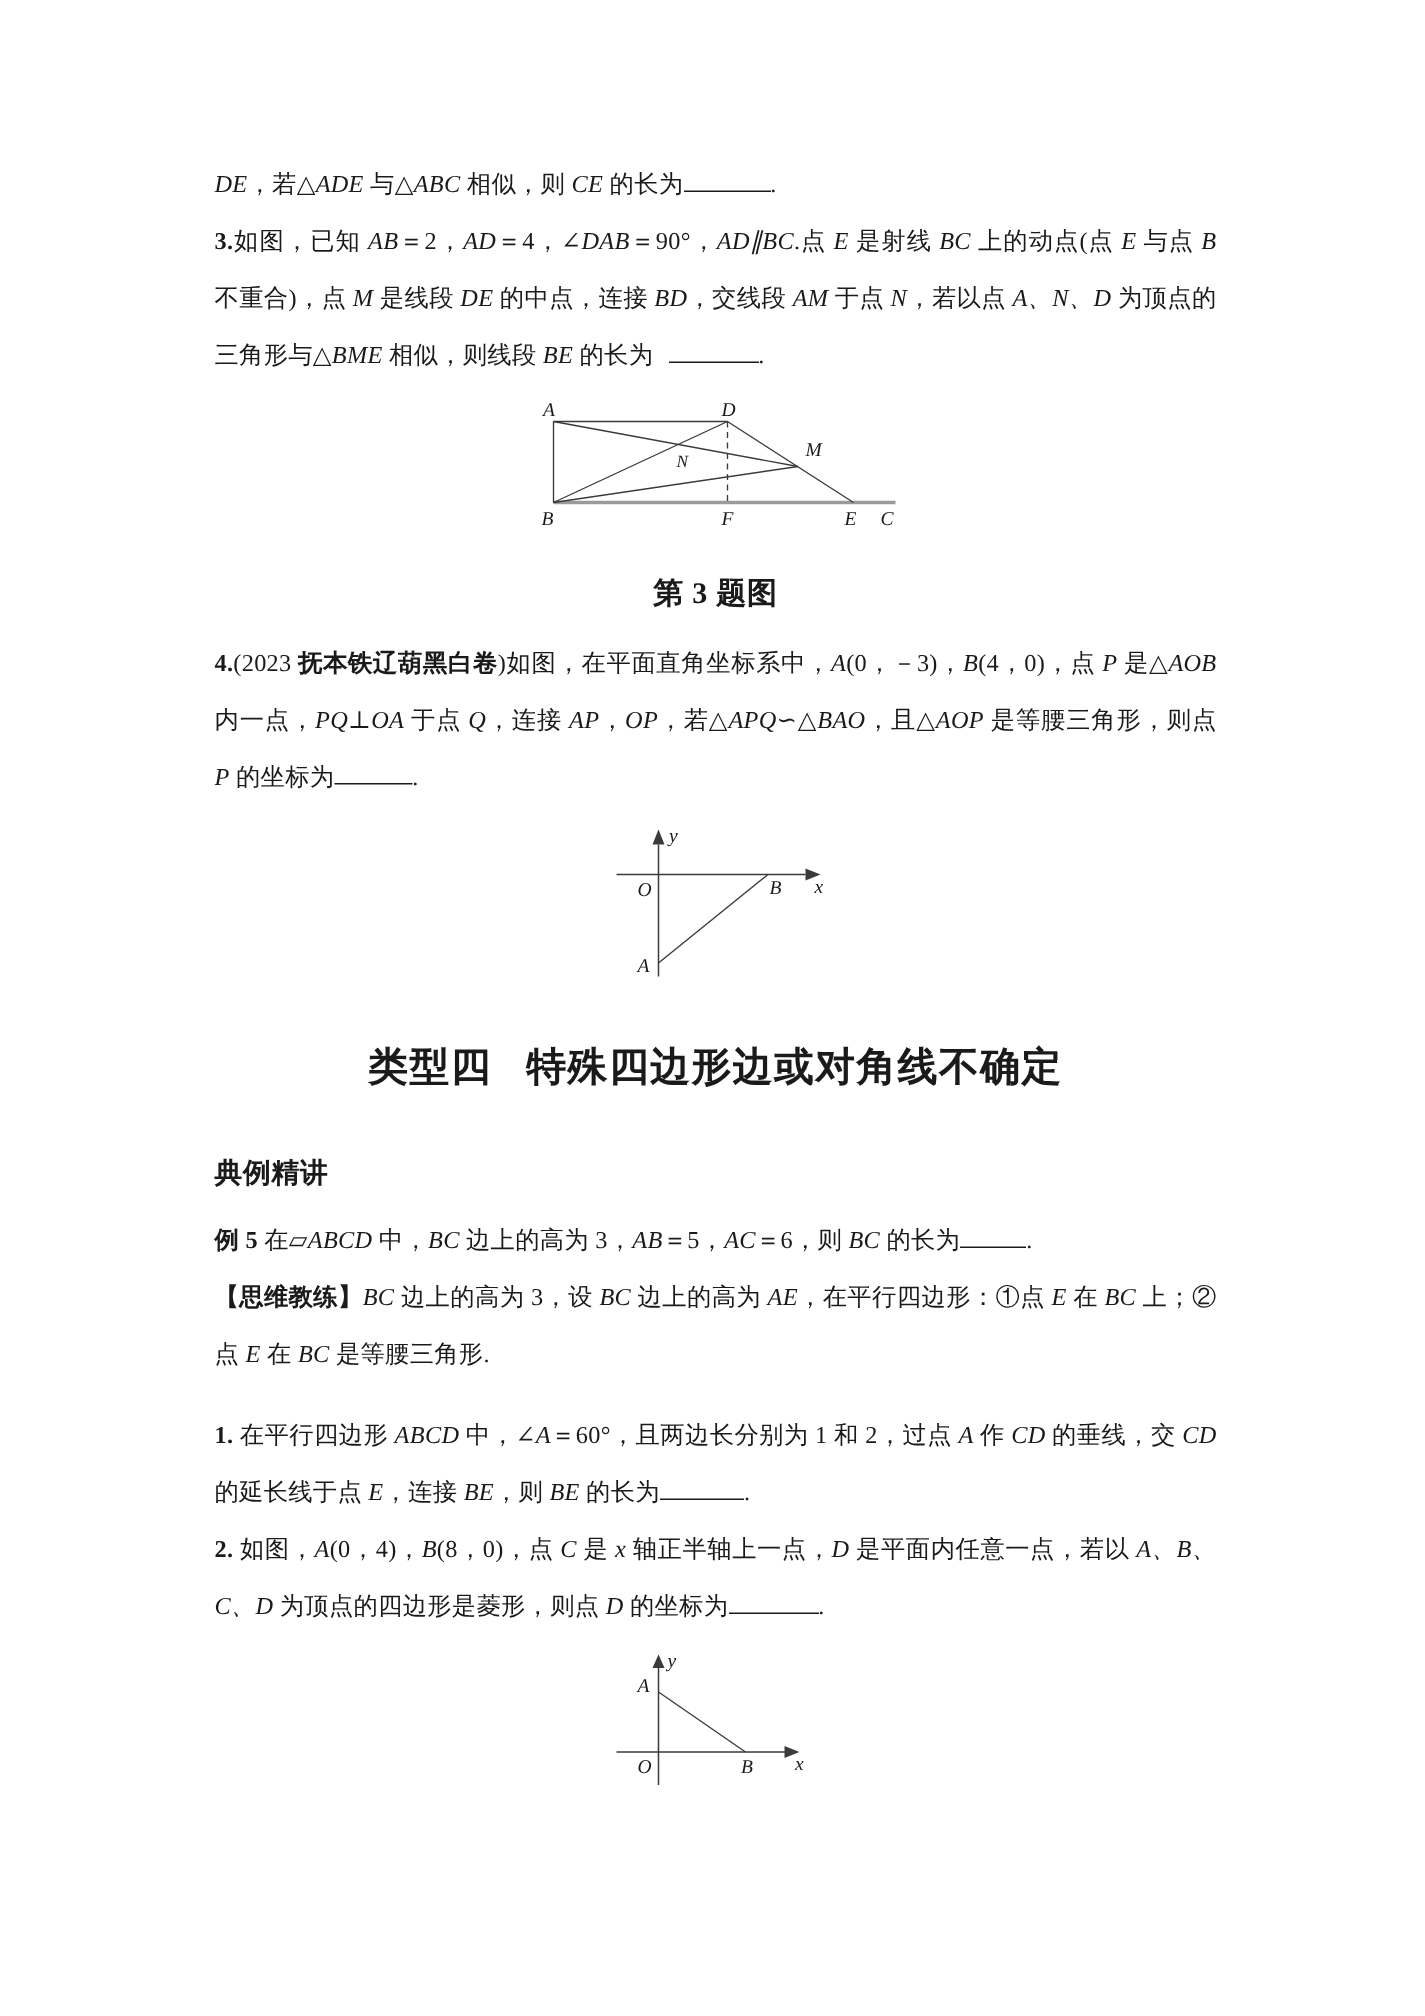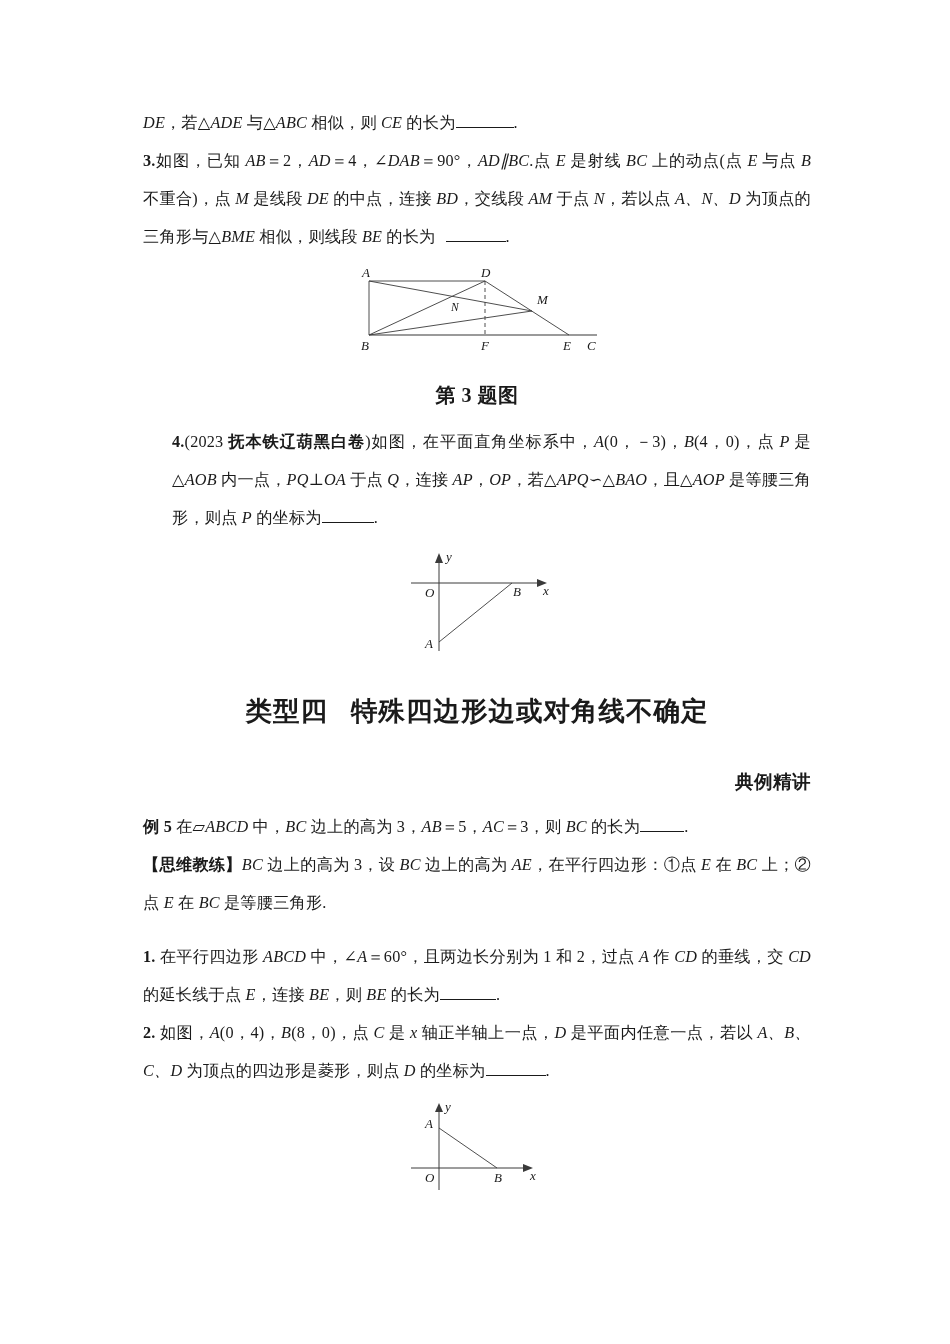--- a/index.html
+++ b/index.html
@@ -132,21 +132,21 @@
       <text class="lbl sm" x="104" y="43">N</text>
       <text class="lbl" x="190" y="36">M</text>
       <text class="lbl" x="14" y="82">B</text>
       <text class="lbl" x="134" y="82">F</text>
       <text class="lbl" x="216" y="82">E</text>
       <text class="lbl" x="240" y="82">C</text>
     </svg>
     <div class="figcaption" style="margin-top:26px;">第 3 题图</div>
   </div>
 
-  <p class="para" style="margin-top:14px;margin-left:29px;">
+  <p class="para" style="margin-top:14px;">
     <span class="bold">4.</span><span>(2023 <b>抚本铁辽葫黑白卷</b>)</span><span>如图，在平面直角坐标系中，</span><span class="it">A</span><span>(0，－3)，</span><span class="it">B</span><span>(4，0)，点 </span><span class="it">P</span><span> 是△</span><span class="it">AOB</span><span> 内一点，</span><span class="it">PQ</span><span>⊥</span><span class="it">OA</span><span> 于点 </span><span class="it">Q</span><span>，连接 </span><span class="it">AP</span><span>，</span><span class="it">OP</span><span>，若△</span><span class="it">APQ</span><span>∽△</span><span class="it">BAO</span><span>，且△</span><span class="it">AOP</span><span> 是等腰三角形，则点 </span><span class="it">P</span><span> 的坐标为</span><span class="blank w3"></span><span>.</span>
   </p>
 
   <div class="figwrap" style="margin-top:10px;">
     <svg width="160" height="112" viewBox="0 0 160 112">
 
       <line class="axis" x1="14" y1="36" x2="140" y2="36"></line>
       <polygon points="140,32 150,36 140,40" fill="#3a3a3a"></polygon>
 
       <line class="axis" x1="42" y1="104" x2="42" y2="16"></line>
@@ -159,24 +159,24 @@
       <text class="lbl" x="28" y="50">O</text>
       <text class="lbl" x="28" y="101">A</text>
       <text class="lbl" x="116" y="49">B</text>
     </svg>
   </div>
 
   <h1 class="type-heading" style="margin-top:34px;">
     <span>类型四</span><span>&nbsp;&nbsp;&nbsp;</span><span>特殊四边形边或对角线不确定</span>
   </h1>
 
-  <h2 class="sub-heading" style="margin-top:40px;text-align:right;">典例精讲</h2>
+  <h2 class="sub-heading" style="margin-top:40px;">典例精讲</h2>
 
   <p class="para" style="margin-top:14px;">
-    <span class="bold">例 5</span><span> 在▱</span><span class="it">ABCD</span><span> 中，</span><span class="it">BC</span><span> 边上的高为 3，</span><span class="it">AB</span><span>＝5，</span><span class="it">AC</span><span>＝3，则 </span><span class="it">BC</span><span> 的长为</span><span class="blank w4"></span><span>.</span>
+    <span class="bold">例 5</span><span> 在▱</span><span class="it">ABCD</span><span> 中，</span><span class="it">BC</span><span> 边上的高为 3，</span><span class="it">AB</span><span>＝5，</span><span class="it">AC</span><span>＝6，则 </span><span class="it">BC</span><span> 的长为</span><span class="blank w4"></span><span>.</span>
   </p>
 
   <p class="para">
     <span class="bold">【思维教练】</span><span class="it">BC</span><span> 边上的高为 3，设 </span><span class="it">BC</span><span> 边上的高为 </span><span class="it">AE</span><span>，在平行四边形：①点 </span><span class="it">E</span><span> 在 </span><span class="it">BC</span><span> 上；②点 </span><span class="it">E</span><span> 在 </span><span class="it">BC</span><span> 是等腰三角形.</span>
   </p>
 
 
   <p class="para" style="margin-top:16px;">
     <span class="bold">1.</span><span> 在平行四边形 </span><span class="it">ABCD</span><span> 中，∠</span><span class="it">A</span><span>＝60°，且两边长分别为 1 和 2，过点 </span><span class="it">A</span><span> 作 </span><span class="it">CD</span><span> 的垂线，交 </span><span class="it">CD</span><span> 的延长线于点 </span><span class="it">E</span><span>，连接 </span><span class="it">BE</span><span>，则 </span><span class="it">BE</span><span> 的长为</span><span class="blank w5"></span><span>.</span>
   </p>

